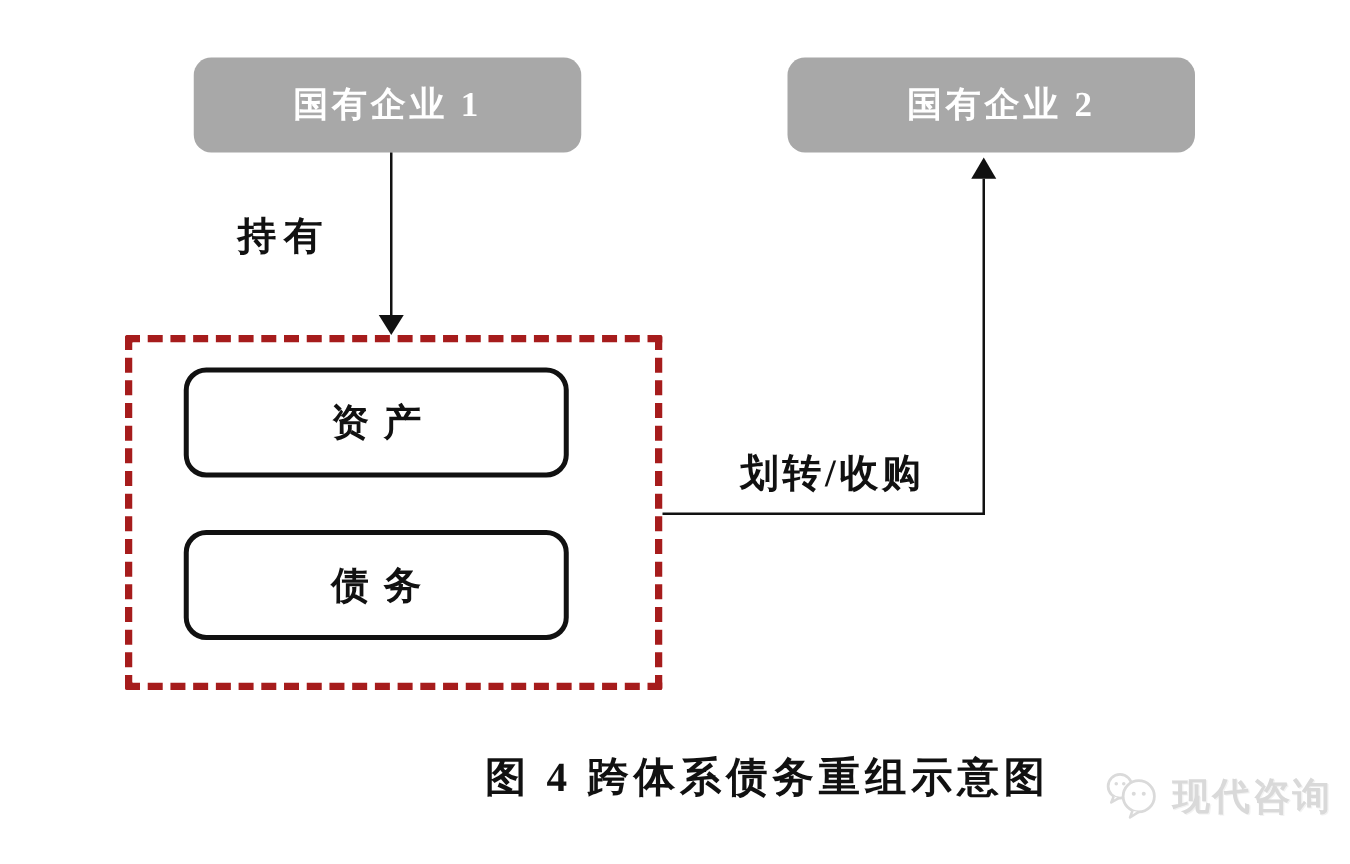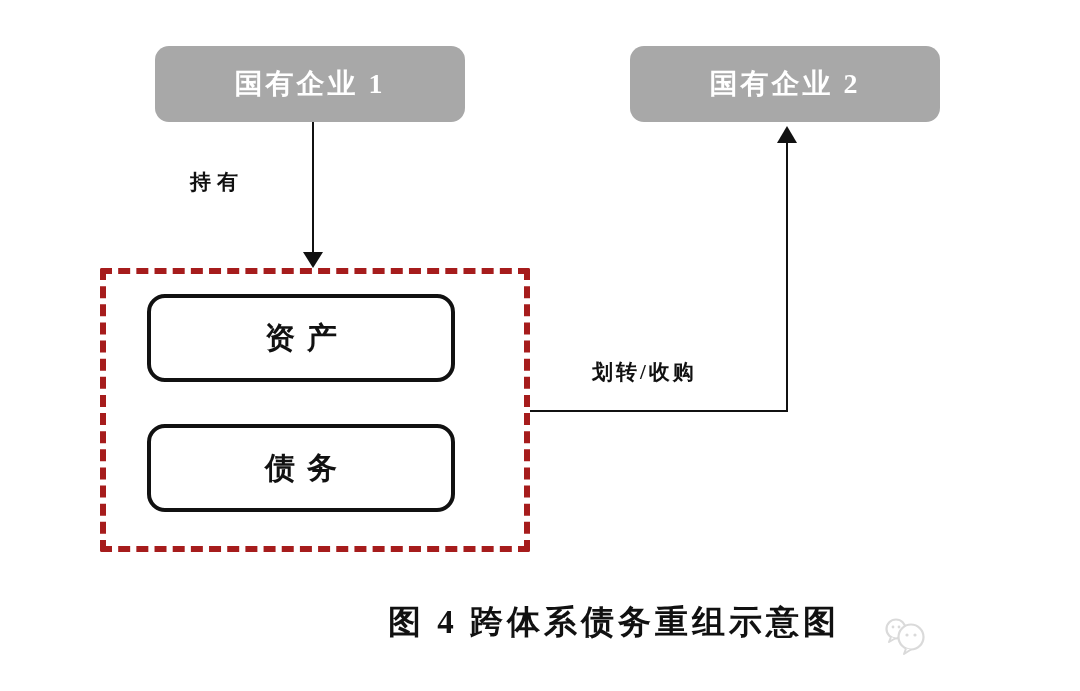--- a/index.html
+++ b/index.html
@@ -23,21 +23,21 @@
     border-radius: 14px;
     display: flex;
     align-items: center;
     justify-content: center;
     color: var(--node-text, #ffffff);
     font-size: 28px;
     font-weight: bold;
     letter-spacing: 3px;
   }
   .node-enterprise1 { left: 155px; top: 46px; text-align: right; }
-  .node-enterprise2 { left: 630px; top: 46px; }
+  .node-enterprise2 { left: 630px; top: 46px; padding-left: 16px; }
 
   .dashed-group {
     position: absolute;
     left: 100px;
     top: 268px;
     width: 430px;
     height: 284px;
     border: 6px dashed var(--dashed-red, #a61c1c);
     box-sizing: border-box;
     border-radius: 2px;
@@ -83,21 +83,21 @@
   }
   .arrow-up {
     left: 777px; top: 126px;
     border-left: 10px solid transparent;
     border-right: 10px solid transparent;
     border-bottom: 17px solid var(--line-black, #111111);
   }
 
   .edge-label {
     position: absolute;
-    font-size: 21px;
+    font-size: 31px;
     font-weight: bold;
     color: var(--line-black, #111111);
     letter-spacing: 6px;
     white-space: nowrap;
   }
   .label-hold     { left: 190px; top: 168px; }
   .label-transfer { left: 556px; top: 358px; letter-spacing: 3px; margin-left: 36px; }
 
   .caption {
     position: absolute;
@@ -171,15 +171,16 @@
         <circle cx="14" cy="13" r="9.5" stroke="#dadada" stroke-width="2.2" fill="#ffffff"></circle>
         <circle cx="11" cy="11" r="1.4" fill="#dadada"></circle>
         <circle cx="17" cy="11" r="1.4" fill="#dadada"></circle>
         <path d="M9 21 L7 26 L13 22.5" stroke="#dadada" stroke-width="2" fill="#ffffff" stroke-linejoin="round"></path>
         <circle cx="29" cy="21" r="12.5" stroke="#dadada" stroke-width="2.2" fill="#ffffff"></circle>
         <circle cx="25" cy="19" r="1.6" fill="#dadada"></circle>
         <circle cx="33" cy="19" r="1.6" fill="#dadada"></circle>
         <path d="M24 32.5 L22 38 L29 33.5" stroke="#dadada" stroke-width="2" fill="#ffffff" stroke-linejoin="round"></path>
       </svg>
     </span>
+    <span class="watermark-text">现代咨询</span>
   </div>
 
 </div>
 
 </body></html>

